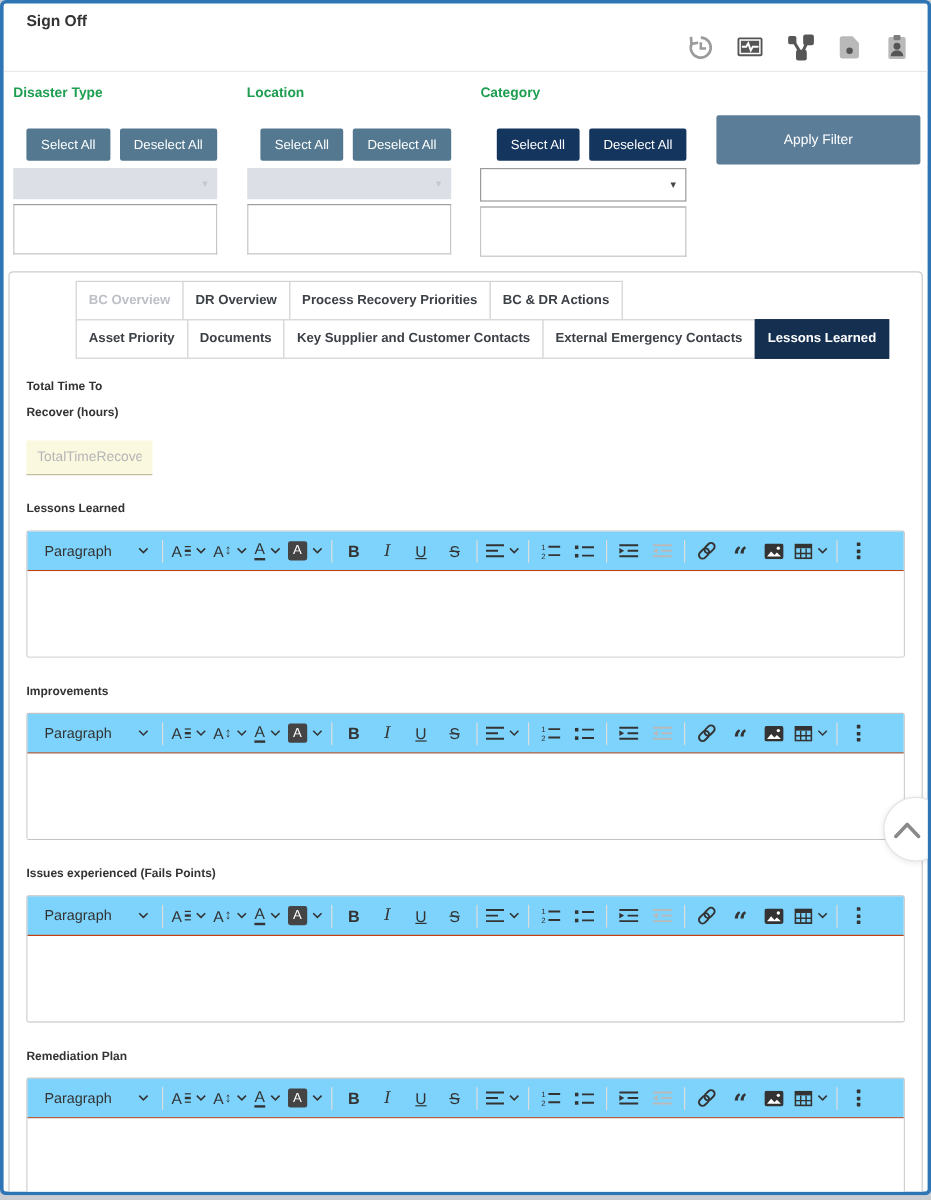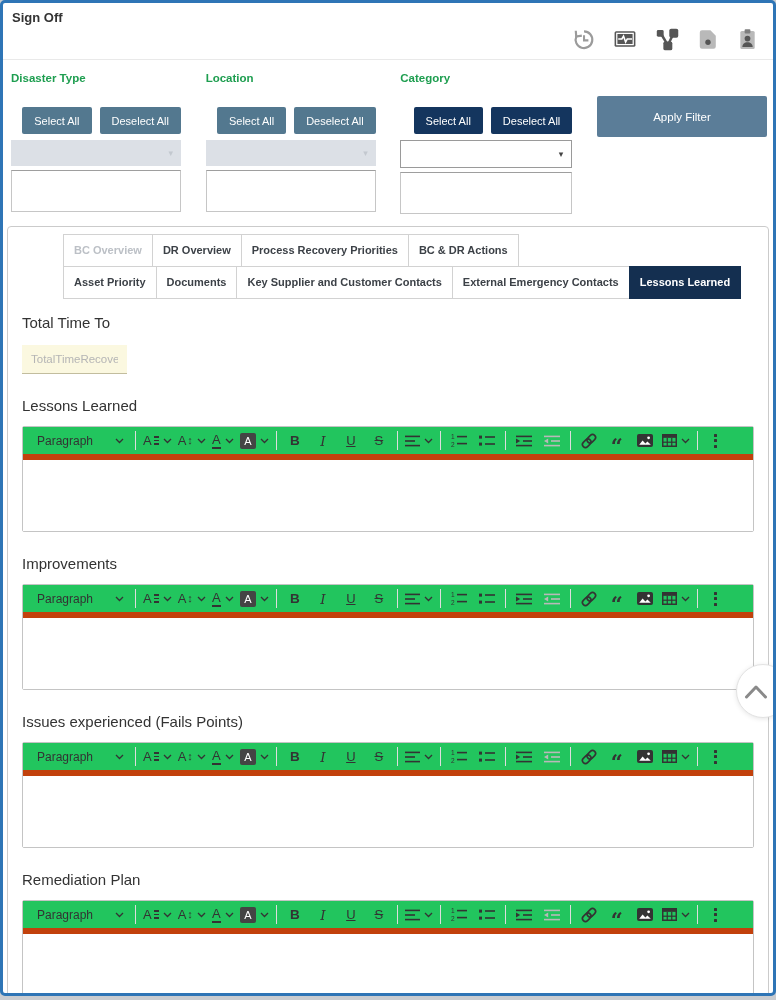--- a/index.html
+++ b/index.html
@@ -3,21 +3,21 @@
 <meta charset="utf-8">
 <style>
   * { box-sizing: border-box; }
   html,body { margin:0; padding:0; }
   body { background:#c9ccd0; font-family:"Liberation Sans", sans-serif; }
   .page { position:relative; width:776px; height:996px; background:#fff;
           border:3px solid #2e75b6; border-radius:5px; overflow:hidden; }
 
   
   .app-header { position:relative; height:57px; border-bottom:1px solid #e9e9e9; }
-  .page-title { position:absolute; top:7px; left:9px; font-size:13px; font-weight:bold; color:#333; }
+  .page-title { position:absolute; top:7px; left:19px; font-size:13px; font-weight:bold; color:#333; }
   .header-icons { position:absolute; right:14px; top:24px; display:flex; gap:16px; align-items:center; }
   .hicon-btn { border:none; background:transparent; padding:0; cursor:pointer; display:flex; }
 
   
   .filter-section { display:flex; justify-content:space-between; padding:12px 6px 0 8px; }
   .f-col { width:170px; }
   .f-col.cat { width:172px; }
   .f-label { color:#1e9e50; font-size:11.5px; font-weight:bold; margin-bottom:23px; }
   .f-btns { display:flex; justify-content:flex-end; gap:8px; margin-bottom:6px; }
   .f-btn { height:27px; padding:0 12px; border:none; border-radius:2px; color:#fff;
@@ -39,32 +39,32 @@
   .panel { margin:12px 4px 0 4px; border:1px solid #cbcbcb; border-radius:4px; background:#fff; padding-bottom:13px; }
   .tabs { padding:7px 6px 0 7px; }
   .tab-row { display:flex;margin-left:48px; }
   .tab { border:1px solid #d2d2d2; background:#fff; height:33px; line-height:31px; padding:0 10px;
          font-size:11px; font-weight:bold; color:#3c4147; margin-right:-1px; margin-bottom:-1px;
          white-space:nowrap; cursor:pointer; }
   .tab.disabled { color:#bcc0c6; cursor:default; }
   .tab.active { background:#142f50; color:#fff; border-color:#142f50; }
 
   .panel-body { padding:0 14px; }
-  .lbl { font-size:15px; font-weight:normal; color:#333; }
+  .lbl { font-size:10px; font-weight:bold; color:#333; }
   .total-label { margin-top:14px; line-height:22px; }
   .yellow-input { display:block; margin-top:11px; width:105px; height:29px; background:#fbf8e0;
                   border:none; border-bottom:1px solid #c2bd9e; padding:0 9px; font-size:11.5px;
                   color:#333; font-family:inherit; }
   .yellow-input::placeholder { color:#b5b5b5; }
   .section-lbl { margin-top:23px; margin-bottom:12px; }
 
   
   .rte { border:1px solid #c4c4c4; border-radius:2px; }
-  .rte-toolbar { display:flex; align-items:center; height:33px; background:#22c55e;
-                 border-bottom:6px solid #c2410c; padding:0 4px; }
+  .rte-toolbar { display:flex; align-items:center; height:33px; background:#7dd3fc;
+                 border-bottom:1px solid #c2410c; padding:0 4px; }
   .tb-btn { display:flex; align-items:center; justify-content:center; height:26px; min-width:28px;
             border:none; background:transparent; color:#333; padding:0 3px; gap:4px;
             font-family:inherit; border-radius:2px; cursor:pointer; }
   .tb-btn.dim { color:#b9b9b9; }
   .tb-sep { width:1px; height:19px; background:#ddd; margin:0 4px; flex:none; }
   .tb-paragraph { width:104px; justify-content:space-between; padding:0 7px 0 10px; font-size:12px; }
   .chev { flex:none; }
   .g-b { font-weight:bold; font-size:13.5px; }
   .g-i { font-style:italic; font-family:"DejaVu Serif", serif; font-size:13.5px; }
   .g-u { text-decoration:underline; font-size:13px; }
@@ -192,20 +192,21 @@
           <div class="tab normal">Documents</div>
           <div class="tab normal">Key Supplier and Customer Contacts</div>
           <div class="tab normal">External Emergency Contacts</div>
           <div class="tab active">Lessons Learned</div>
         </div>
       </div>
 
     <div class="panel-body">
       <div class="lbl total-label">
         <div>Total Time To</div>
+        <div>Recover (hours)</div>
       </div>
       <input class="yellow-input" type="text" placeholder="TotalTimeRecove" style="">
 
       <div id="editors-container">
   <div class="editor-block">
     <div class="lbl section-lbl">Lessons Learned</div>
     <div class="rte">
       <div class="rte-toolbar">
         <button class="tb-btn tb-paragraph">
           <span class="tb-para-label">Paragraph</span>

